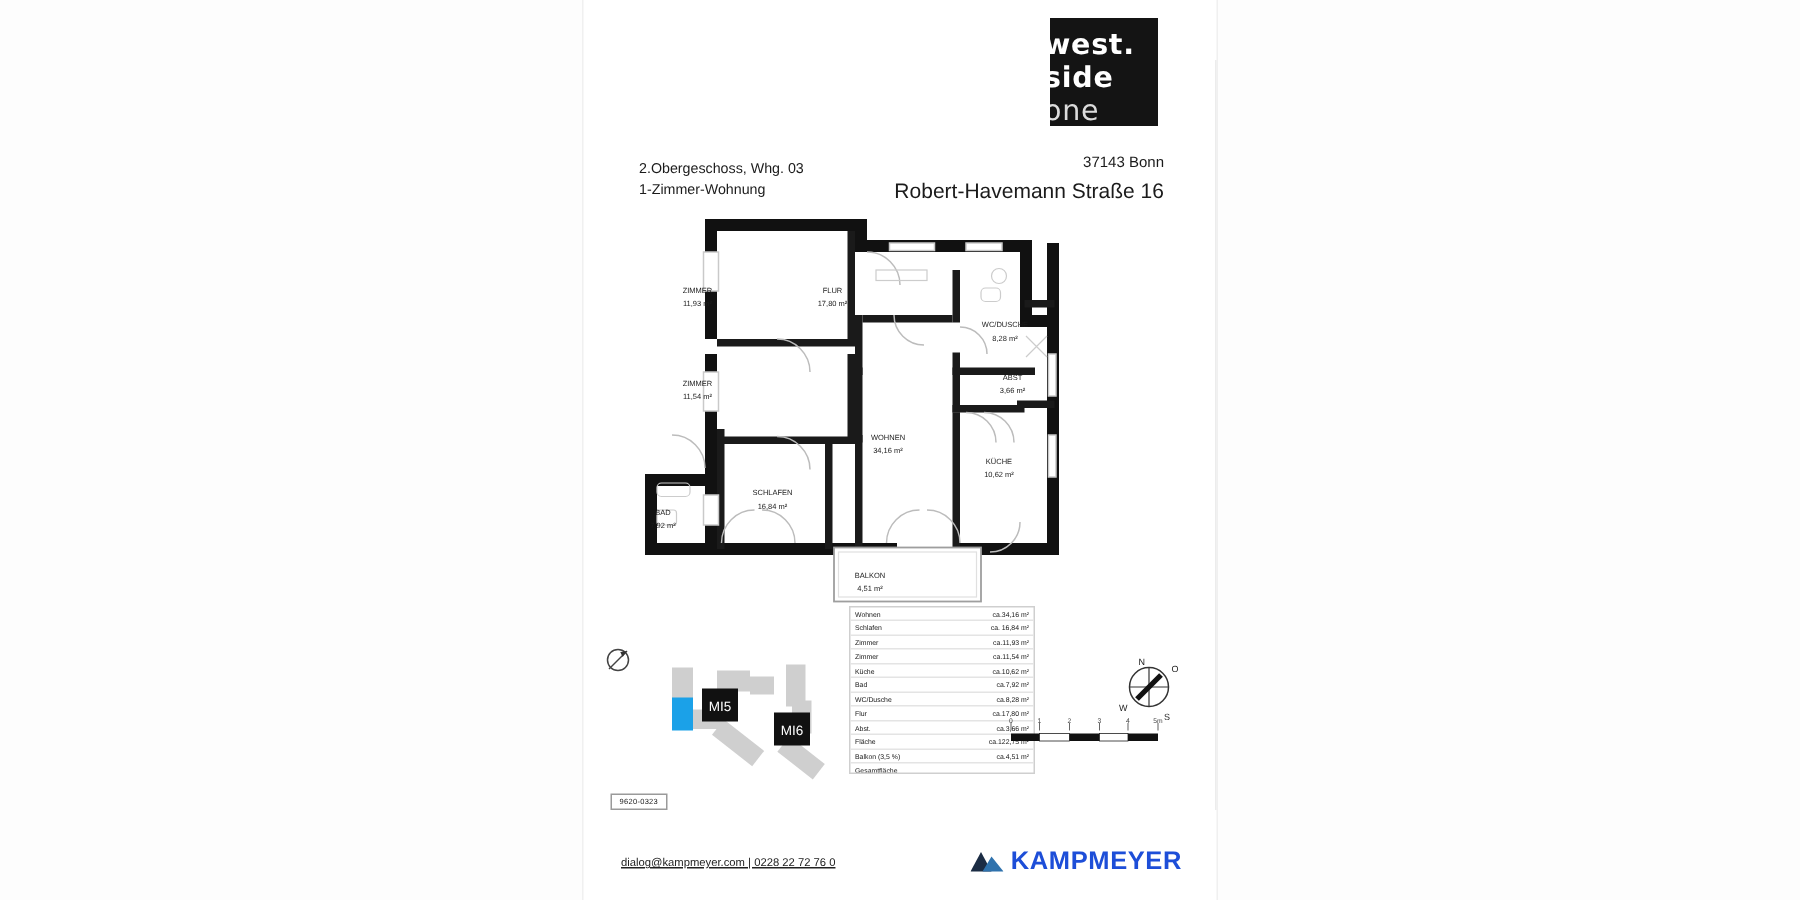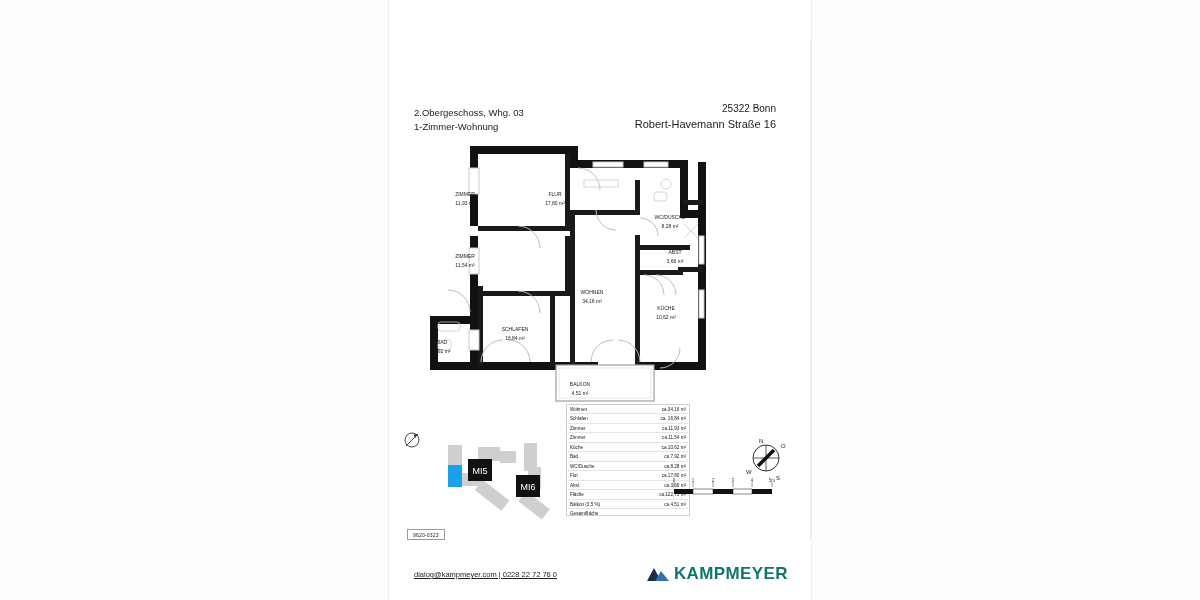--- a/index.html
+++ b/index.html
@@ -34,25 +34,25 @@
   #brand-logo .l1, #brand-logo .l2, #brand-logo .l3 {
     position: absolute; left: -4px; color: #ffffff;
     font-family: "DejaVu Sans", sans-serif; font-weight: 700;
     font-size: 19px; letter-spacing: 0.5px; line-height: 1;
   }
   #brand-logo .l1 { top: 9px; }
   #brand-logo .l2 { top: 31px; }
   #brand-logo .l3 { top: 53px; font-weight: 400; color: #dcdcdc; }
 
   
-  .hdr { position: absolute; font-size: 9.5px; color: #1b1b1b; line-height: 1.45; white-space: nowrap; }
+  .hdr { position: absolute; font-size: 9.5px; color: #1b1b1b; line-height: 1.45; white-space: nowrap; margin-left: 12px; }
   #hdr-left  { left: 26px;  top: 106px; text-align: left; }
   #hdr-right { right: 36px; top: 102px; text-align: right; }
   #hdr-right .r1 { font-size: 10px; }
-  #hdr-right .r2 { font-size: 11px; text-align: center; }
+  #hdr-right .r2 { font-size: 14px; text-align: center; }
 
   
   #floorplan { position: absolute; left: 20px; top: 140px; width: 384px; height: 265px; }
   #floorplan svg { display: block; }
 
   
   #area-table {
     position: absolute; left: 178px; top: 404px; width: 124px;
     border: 1px solid #cfcfcf; background: #ffffff;
     font-size: 4.6px; color: #161616;
@@ -77,43 +77,48 @@
 
   
   #compass { position: absolute; left: 352px; top: 432px; width: 52px; height: 52px; }
   #scale-bar { position: absolute; left: 284px; top: 478px; width: 110px; height: 20px; }
 
   
   #footer-contact { position: absolute; left: 26px; top: 570px; font-size: 7.5px; color: #222; white-space: nowrap; text-decoration: underline; }
   #footer-logo { position: absolute; right: 24px; top: 564px; display: flex; align-items: center; gap: 5px; }
   #footer-logo .wordmark {
     font-family: "Liberation Sans", sans-serif; font-weight: 700;
-    font-size: 17px; letter-spacing: 0.4px; color: #0f766e;
+    font-size: 17px; letter-spacing: 0.4px; color: #1d4ed8;
   }
 </style>
 </head>
 <body>
 
 <div id="stage">
 
   <div class="gutter left"></div>
   <div class="gutter right"></div>
 
   <div id="page">
     <div class="page-edge l"></div>
     <div class="page-edge r"></div>
     <div class="divider-v"></div>
 
+    <div id="brand-logo">
+      <div class="l1">west.</div>
+      <div class="l2">side</div>
+      <div class="l3">one</div>
+    </div>
 
     <div class="hdr" id="hdr-left">
       <div>2.Obergeschoss, Whg. 03</div>
       <div>1-Zimmer-Wohnung</div>
     </div>
     <div class="hdr" id="hdr-right">
-      <div class="r1">25322 Bonn</div>
+      <div class="r1">37143 Bonn</div>
       <div class="r2">Robert-Havemann Straße 16</div>
     </div>
 
     <div id="floorplan">
       <svg width="384" height="265" viewBox="0 0 384 265" xmlns="http://www.w3.org/2000/svg">
         <g>
 
           <rect x="62" y="6" width="8" height="80" fill="#111"></rect>
           <rect x="62" y="96" width="8" height="60" fill="#111"></rect>
           <rect x="62" y="6" width="100" height="8" fill="#111"></rect>

